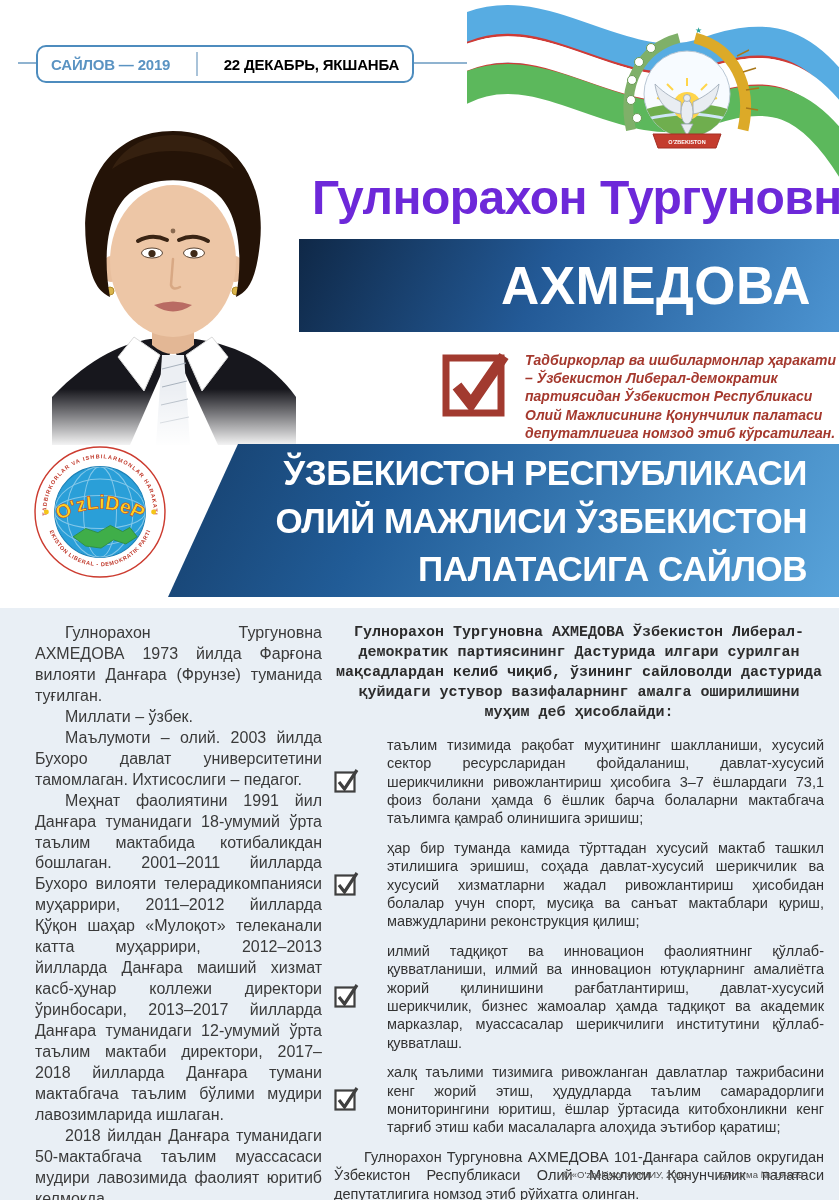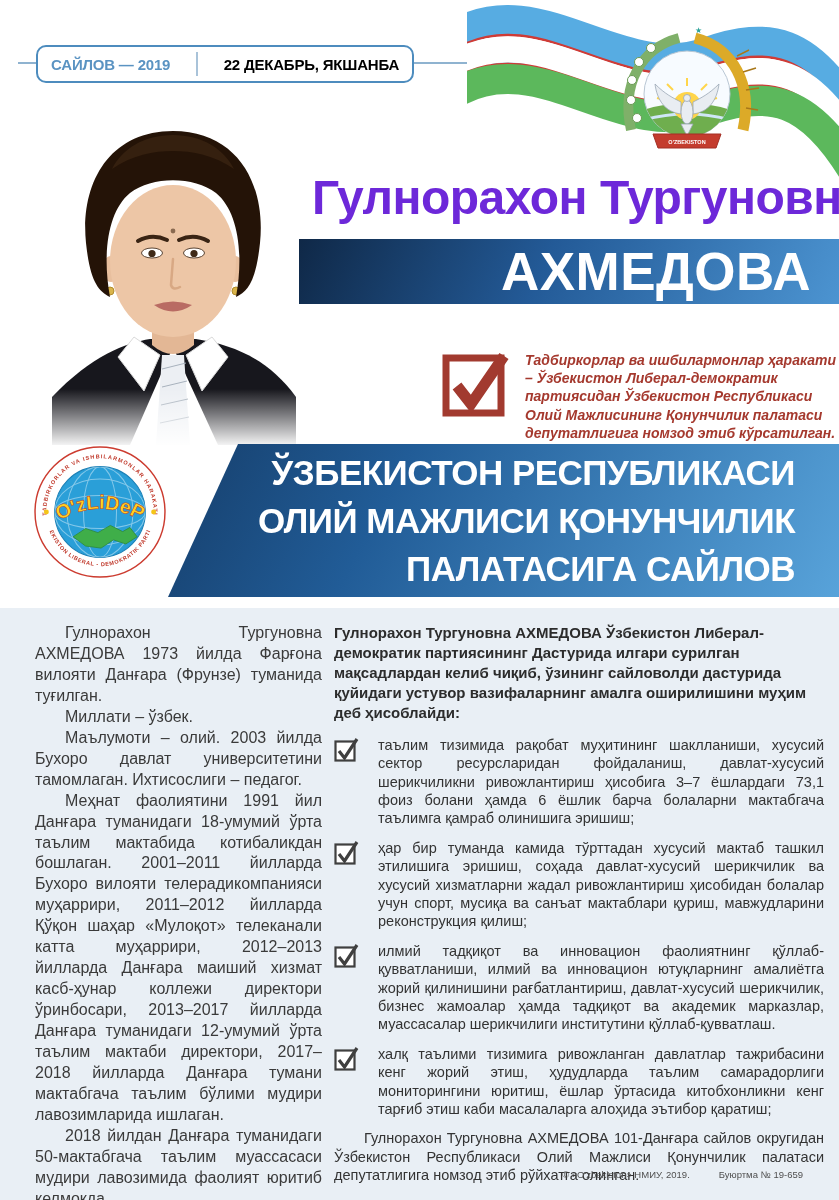--- a/index.html
+++ b/index.html
@@ -15,56 +15,56 @@
   .badge-left{color:#5a93c2;font-weight:bold;font-size:15px;letter-spacing:-0.2px;white-space:nowrap;}
   .badge-right{color:#000000;font-weight:bold;font-size:15px;letter-spacing:-0.2px;white-space:nowrap;}
 
   
   .flag-ribbon{position:absolute;right:0;top:0;width:372px;height:178px;}
   .uz-emblem{position:absolute;right:70px;top:16px;width:164px;height:150px;}
 
   
   .candidate-first{position:absolute;left:312px;top:170px;width:516px;text-align:center;
     font-size:48px;font-weight:bold;color:#6d28d9;letter-spacing:-0.5px;white-space:nowrap;}
-  .surname-banner{position:absolute;left:299px;top:239px;width:540px;height:65px;
+  .surname-banner{position:absolute;left:299px;top:239px;width:540px;height:93px;
     background:linear-gradient(115deg,#0f2847 0%,#235a97 45%,#4c94d1 100%);
     display:flex;align-items:center;justify-content:flex-end;padding-right:28px;box-sizing:border-box;}
   .surname{color:#fff;font-size:53px;font-weight:bold;letter-spacing:0.5px;}
 
   .portrait{position:absolute;left:34px;top:93px;width:278px;height:352px;}
 
   
   .pledge-box{position:absolute;left:441px;top:348px;width:70px;height:70px;}
   .pledge-text{position:absolute;left:525px;top:351px;width:318px;font-size:14px;font-weight:bold;
     font-style:italic;color:#a5392e;line-height:1.3;}
 
   
   .main-banner{position:absolute;left:0;top:444px;width:839px;height:153px;
     background:linear-gradient(118deg,#0e2a4d 0%,#1f5globe,#215c97 45%,#58a3da 100%);
     background:linear-gradient(118deg,#0e2a4d 0%,#215c97 45%,#58a3da 100%);
     clip-path:polygon(238px 0,839px 0,839px 153px,168px 153px);
     display:flex;flex-direction:column;justify-content:center;align-items:flex-end;
-    padding-right:44px;box-sizing:border-box;}
+    padding-right:32px;box-sizing:border-box;}
   .main-banner .bl{color:#fff;font-size:35px;font-weight:bold;line-height:48px;
     letter-spacing:-0.5px;white-space:nowrap;}
 
   .party-logo{position:absolute;left:34px;top:446px;width:132px;height:132px;}
 
   
   .content-bg{position:absolute;left:0;top:608px;width:839px;height:592px;background:#e9eff5;}
 
   .col-left{position:absolute;left:35px;top:623px;width:287px;color:#3a3a3a;
     font-size:16px;line-height:1.31;text-align:justify;}
   .col-left p{margin:0;text-indent:30px;}
 
   .col-right{position:absolute;left:334px;top:623px;width:490px;color:#333;
     font-size:14.5px;line-height:1.27;}
-  .program-intro{font-weight:bold;margin:0 0 13px 0;color:#2c2c2c;
-    font-size:15px;line-height:1.33;}
-  .program-item{display:flex;gap:19px;margin-bottom:11px;text-align:justify;}
+  .program-intro{font-weight:bold;text-align:center;margin:0 0 13px 0;color:#2c2c2c;
+    font-size:15px;line-height:1.33;font-family:Liberation Mono, monospace;}
+  .program-item{display:flex;gap:28px;margin-bottom:11px;text-align:justify;align-items:center;}
   .program-item .cb{flex:0 0 25px;margin-top:1px;}
   .program-closing{margin:8px 0 0 0;text-indent:30px;text-align:justify;}
 
   .footer{position:absolute;right:36px;bottom:20px;font-size:9.5px;color:#4f4f4f;
     display:flex;gap:29px;white-space:nowrap;}
 </style>
 </head>
 <body>
 
 <div class="page">
@@ -179,21 +179,21 @@
   </svg>
 
   <svg class="pledge-box" viewBox="0 0 70 70" style="overflow:visible" aria-hidden="true">
     <rect x="5" y="10" width="55" height="55" fill="#ffffff" stroke="#a23a2f" stroke-width="7"></rect>
     <path d="M16 38 L30 56 L63 8" fill="none" stroke="#a23a2f" stroke-width="11"></path>
   </svg>
   <div class="pledge-text">Тадбиркорлар ва ишбилармонлар ҳаракати – Ўзбекистон Либерал-демократик партиясидан Ўзбекистон Республикаси Олий Мажлисининг Қонунчилик палатаси депутатлигига номзод этиб кўрсатилган.</div>
 
   <div class="main-banner">
     <div class="bl">ЎЗБЕКИСТОН РЕСПУБЛИКАСИ</div>
-    <div class="bl">ОЛИЙ МАЖЛИСИ ҚОНУНЧИЛИК</div>
+    <div class="bl">ОЛИЙ МАЖЛИСИ ЎЗБЕКИСТОН</div>
     <div class="bl">ПАЛАТАСИГА САЙЛОВ</div>
   </div>
 
   <svg class="party-logo" viewBox="0 0 128 128" aria-hidden="true">
     <defs>
       <path id="ringTop" d="M 19,90 A 52,52 0 1 1 109,90"></path>
       <path id="ringBottom" d="M 15,82 A 52,52 0 0 0 113,82"></path>
       <path id="wordArc" d="M 22,74 Q 64,48 106,74"></path>
       <clipPath id="globeClip">
           <circle cx="64" cy="64" r="44"></circle>

